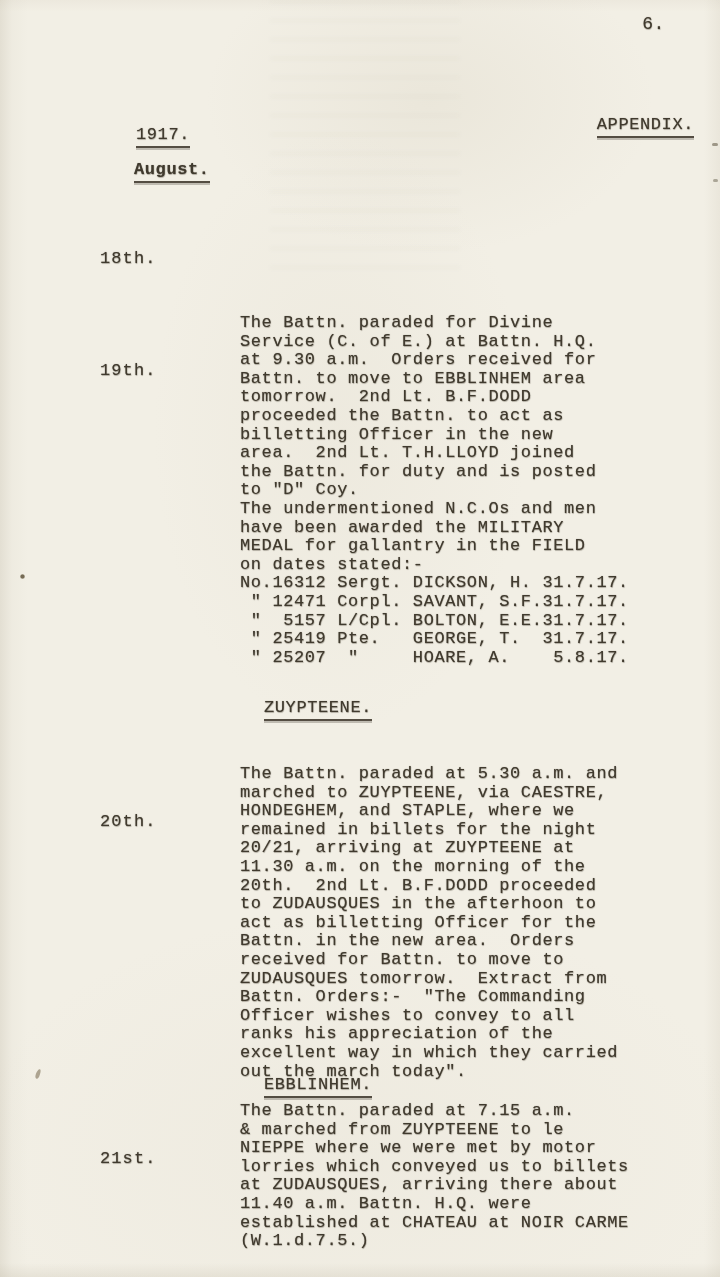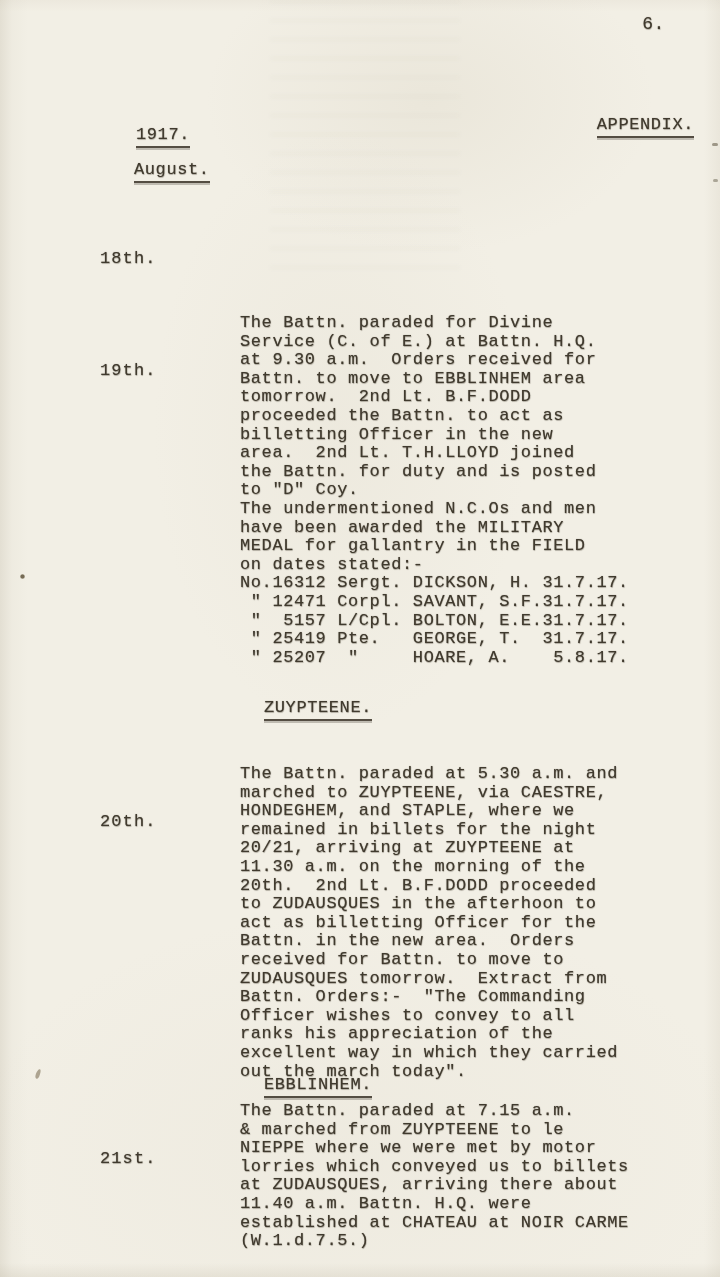--- a/index.html
+++ b/index.html
@@ -53,20 +53,21 @@
   }
   .hdr-appendix {
     position: absolute;
     top: 116px;
     right: 26px;
   }
   .hdr-month {
     position: absolute;
     top: 161px;
     left: 98px;
+    font-weight: bold;
   }
   .u {
     display: inline-block;
     padding-bottom: 1px;
     border-bottom: 2.5px solid rgba(62,55,43,0.88);
     box-shadow: 0 2px 0 rgba(62,55,43,0.28);
     margin-left: 36px;
   }
   .entry {
     position: absolute;

